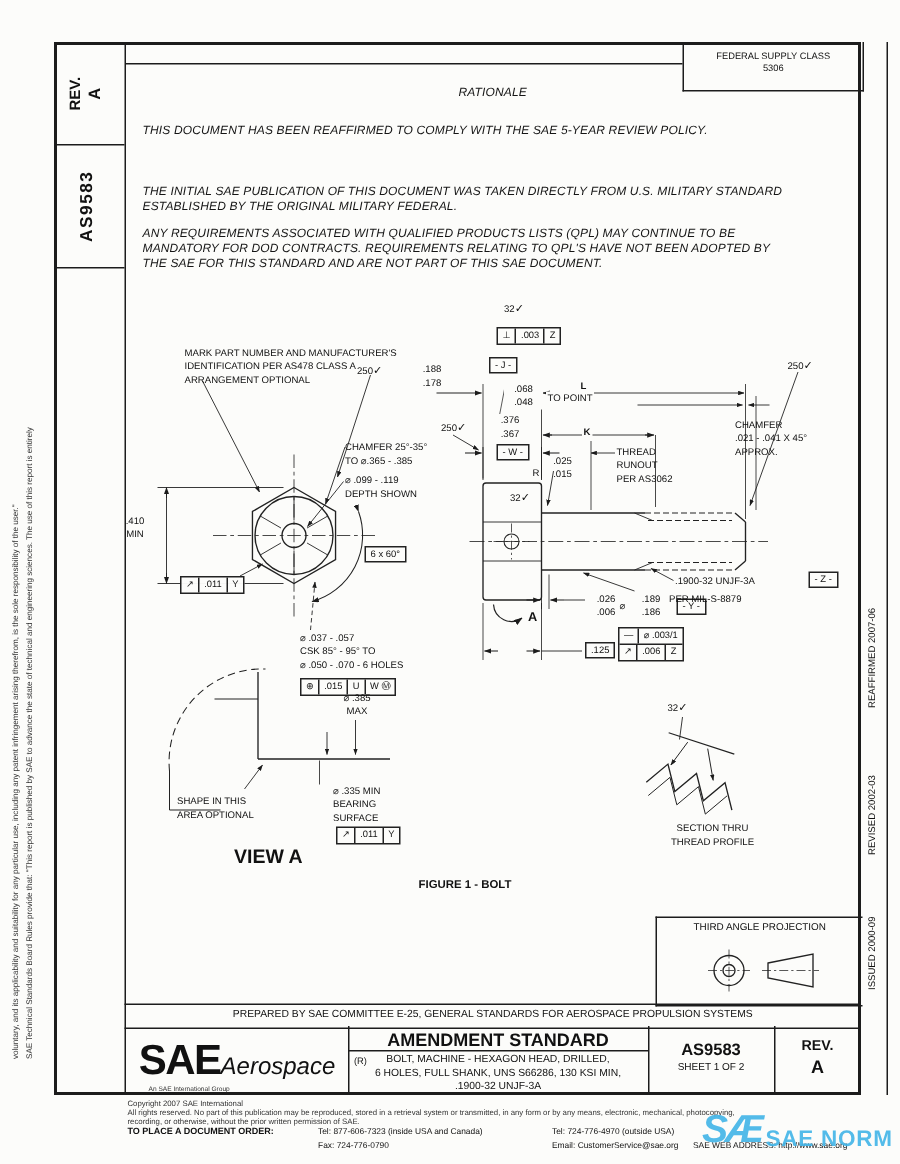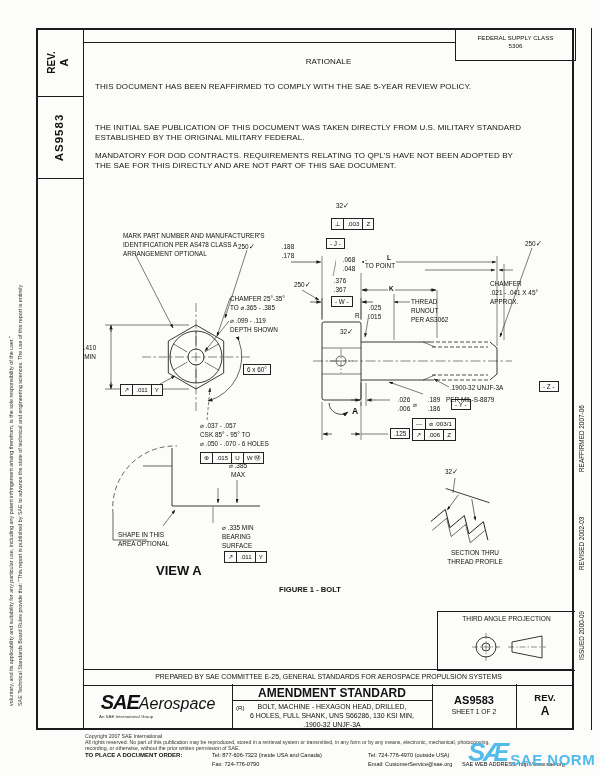--- a/index.html
+++ b/index.html
@@ -16,21 +16,21 @@
   .fcf{position:absolute;display:flex;border:1px solid #222;background:rgba(252,252,250,.97);
        font-size:6.2px;line-height:1;white-space:nowrap;}
   .fcf span{padding:2px 3px;border-left:1px solid #222;}
   .fcf span:first-child{border-left:none;}
   .fcf2{position:absolute;display:flex;flex-direction:column;border:1px solid #222;
         background:rgba(252,252,250,.97);font-size:6.2px;line-height:1;white-space:nowrap;}
   .fcf2 .row{display:flex;}
   .fcf2 .row+.row{border-top:1px solid #222;}
   .fcf2 .row span{padding:2px 3px;border-left:1px solid #222;}
   .fcf2 .row span:first-child{border-left:none;}
-  .par{position:absolute;font-size:8px;line-height:10px;color:#151515;letter-spacing:.1px;}
+  .par{position:absolute;font-size:8px;line-height:10px;color:#151515;letter-spacing:.1px;font-style:italic;}
   .vrot{position:absolute;transform:rotate(-90deg);transform-origin:0 0;white-space:nowrap;}
   .tick{font-size:7.5px;}
   svg{position:absolute;overflow:visible;}
 </style>
 </head>
 <body>
 
 <div id="page">
 
   <div class="ln" style="left:36px;top:28px;width:538px;height:2px"></div>
@@ -58,22 +58,23 @@
     <div style="font-size:6.2px;line-height:8px">5306</div>
   </div>
 
   <div class="par" style="left:83px;top:57px;width:491px;text-align:center">RATIONALE</div>
   <div class="par" style="left:95px;top:82px">THIS DOCUMENT HAS BEEN REAFFIRMED TO COMPLY WITH THE SAE 5-YEAR REVIEW POLICY.</div>
   <div class="par" style="left:95px;top:123px">
     <div>THE INITIAL SAE PUBLICATION OF THIS DOCUMENT WAS TAKEN DIRECTLY FROM U.S. MILITARY STANDARD</div>
     <div>ESTABLISHED BY THE ORIGINAL MILITARY FEDERAL.</div>
   </div>
   <div class="par" style="left:95px;top:151px">
+    <div>ANY REQUIREMENTS ASSOCIATED WITH QUALIFIED PRODUCTS LISTS (QPL) MAY CONTINUE TO BE</div>
     <div>MANDATORY FOR DOD CONTRACTS. REQUIREMENTS RELATING TO QPL'S HAVE NOT BEEN ADOPTED BY</div>
-    <div>THE SAE FOR THIS DIRECTLY AND ARE NOT PART OF THIS SAE DOCUMENT.</div>
+    <div>THE SAE FOR THIS STANDARD AND ARE NOT PART OF THIS SAE DOCUMENT.</div>
   </div>
 
   <svg style="left:85px;top:190px" width="490" height="420" viewBox="0 0 490 420">
     <defs>
       <marker id="ah" markerWidth="7" markerHeight="5" refX="6.5" refY="2.5" orient="auto">
         <path d="M0,0L7,2.5L0,5Z" fill="#1c1c1c"></path>
       </marker>
     </defs>
     <g stroke="#222" stroke-width="0.9" fill="none">
 
@@ -347,21 +348,21 @@
     <div style="font-size:6.9px;line-height:14px">PREPARED BY SAE COMMITTEE E-25, GENERAL STANDARDS FOR AEROSPACE PROPULSION SYSTEMS</div>
   </div>
 
   <div class="abs" style="left:83px;top:684px;width:491px;height:46px">
     <div class="ln" style="left:149px;top:0;width:1.2px;height:46px"></div>
     <div class="ln" style="left:349px;top:0;width:1.2px;height:46px"></div>
     <div class="ln" style="left:433px;top:0;width:1.2px;height:46px"></div>
     <div class="ln" style="left:149px;top:16px;width:200px;height:1.2px"></div>
 
     <div class="abs" style="left:4px;top:7px;width:142px;text-align:center">
-      <span class="b" style="font-size:20px;font-style:italic;letter-spacing:-1px">SAE</span><span style="font-size:16px;font-style:italic">Aerospace</span>
+      <span class="b" style="font-size:28px;letter-spacing:-1px">SAE</span><span style="font-size:16px;font-style:italic">Aerospace</span>
       <div style="font-size:4.4px;text-align:left;padding-left:12px;color:#333">An SAE International Group</div>
     </div>
 
     <div class="abs b" style="left:149px;top:2px;width:200px;text-align:center;font-size:12px">AMENDMENT STANDARD</div>
     <div class="abs" style="left:153px;top:20px;font-size:6.2px">(R)</div>
     <div class="abs" style="left:149px;top:19px;width:200px;text-align:center;font-size:6.9px;line-height:8.8px">
       <div>BOLT, MACHINE - HEXAGON HEAD, DRILLED,</div>
       <div>6 HOLES, FULL SHANK, UNS S66286, 130 KSI MIN,</div>
       <div>.1900-32 UNJF-3A</div>
     </div>

